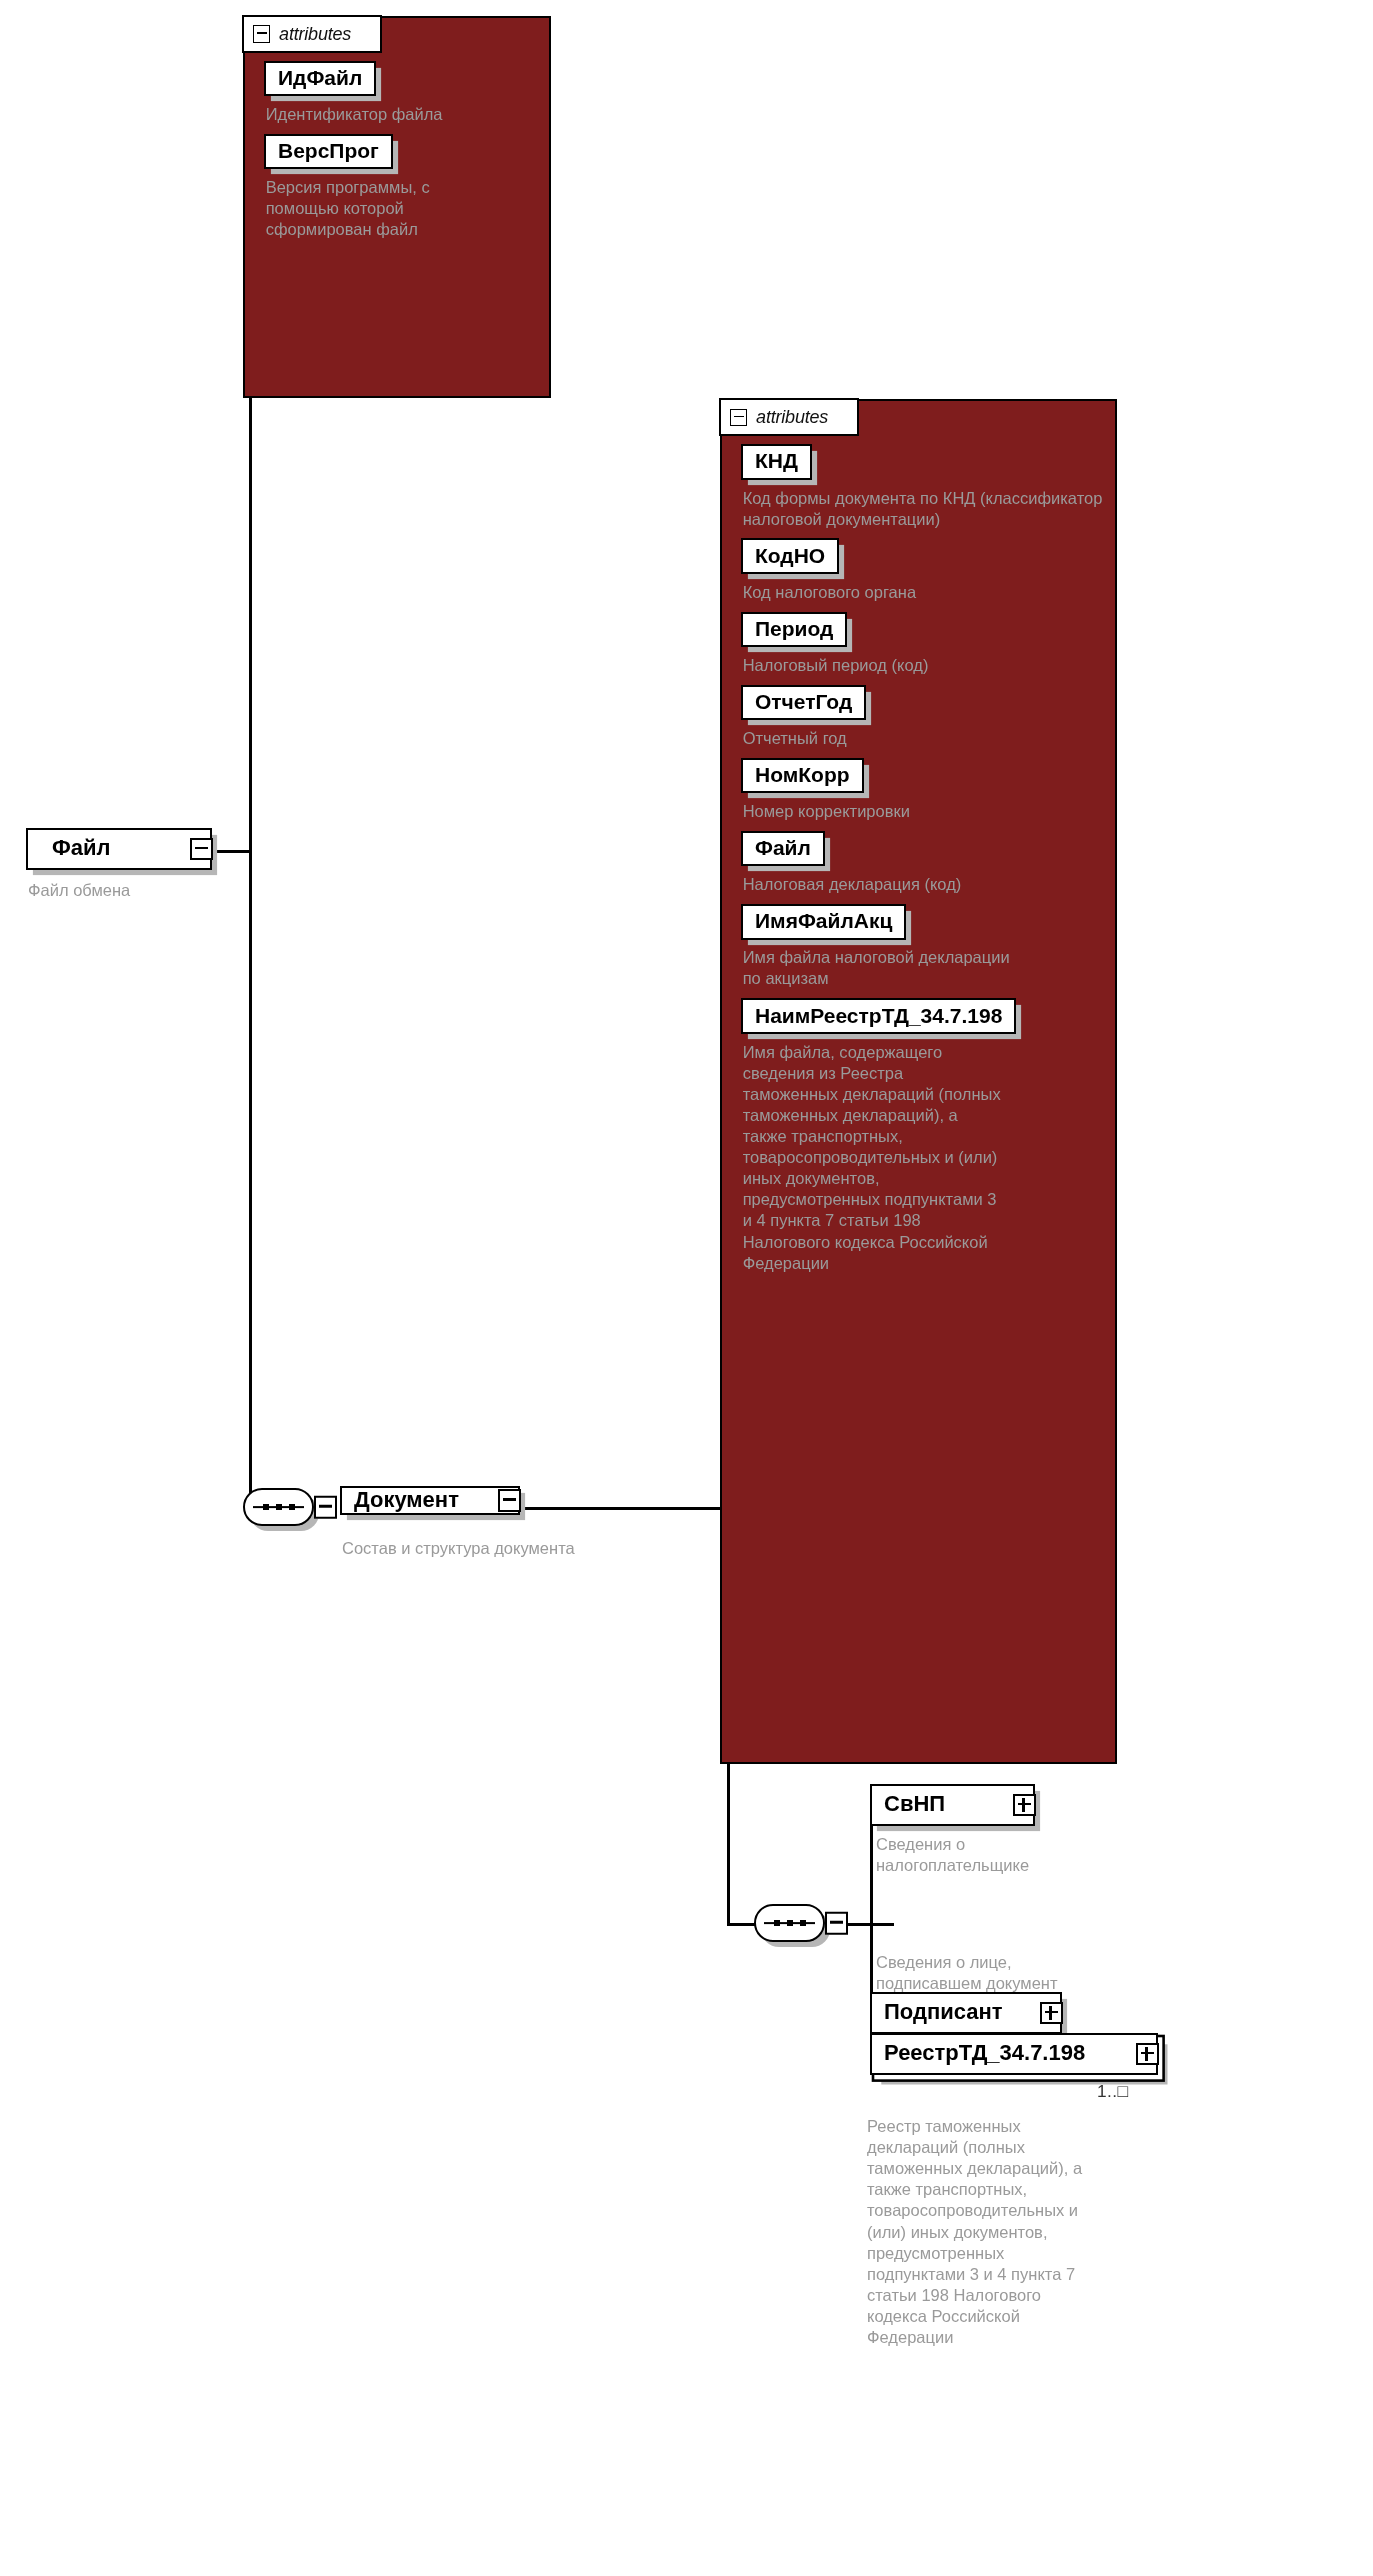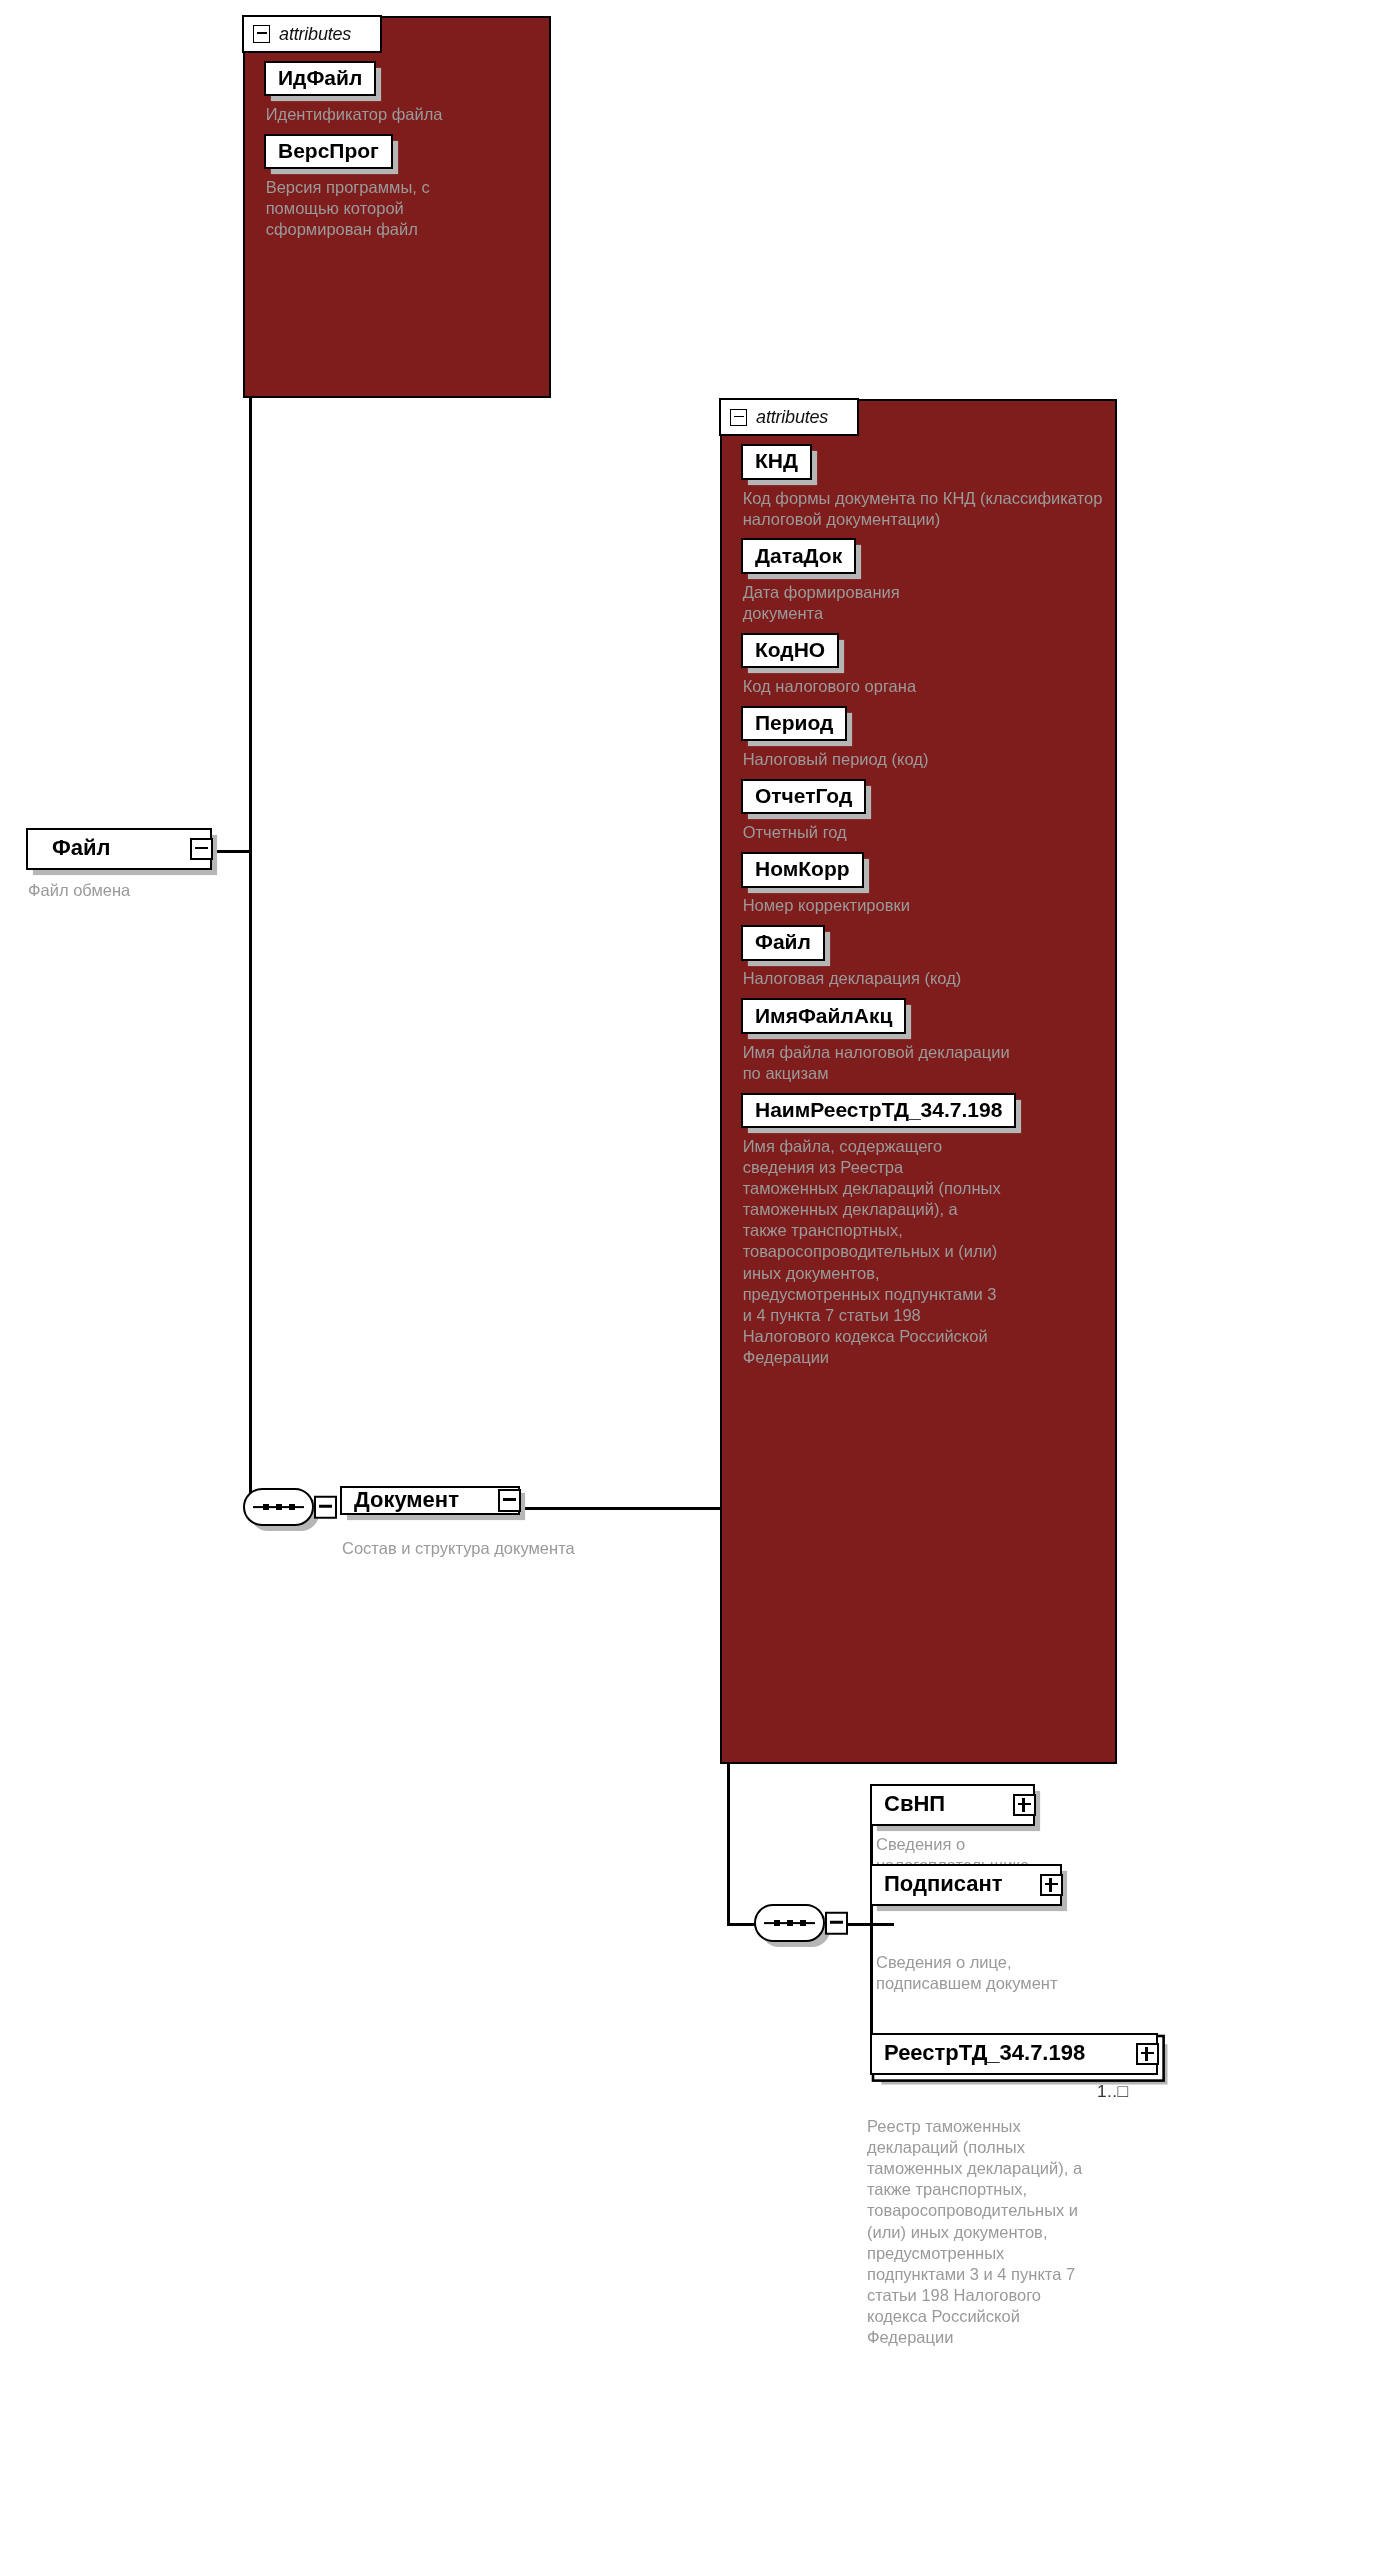--- a/index.html
+++ b/index.html
@@ -262,24 +262,20 @@
     <div class="attr-tab" style="width:140px;">
       <span class="expander"></span>
       <span class="attr-tab-label">attributes</span>
     </div>
     <div class="attr-body" style="width:397px;">
       <div>
         <div class="node-box">КНД</div>
         <div class="node-desc" style="width:364px;">Код формы документа по КНД (классификатор налоговой документации)</div>
       </div>
       <div>
-        <div class="node-box">ДатаДок</div>
-        <div class="node-desc" style="width:217px;">Дата формирования документа</div>
-      </div>
-      <div>
         <div class="node-box">КодНО</div>
         <div class="node-desc" style="width:347px;">Код налогового органа</div>
       </div>
       <div>
         <div class="node-box">Период</div>
         <div class="node-desc" style="width:347px;">Налоговый период (код)</div>
       </div>
       <div>
         <div class="node-box">ОтчетГод</div>
         <div class="node-desc" style="width:347px;">Отчетный год</div>
@@ -313,21 +309,21 @@
       </div>
     <div class="seq-exp"></div>
   </div>
 
   <div class="elem" style="left:870px; top:1784px; width:165px; height:42px;">
     <span class="elem-label">СвНП</span>
     <span class="elem-exp plus"></span>
   </div>
   <div class="elem-caption" style="left:876px; top:1834px; width:199px;">Сведения о налогоплательщике</div>
 
-  <div class="elem" style="left:870px; top:1864px; width:192px; height:42px;">
+  <div class="elem" style="left:870px; top:1992px; width:192px; height:42px;">
     <span class="elem-label">Подписант</span>
     <span class="elem-exp plus"></span>
   </div>
   <div class="elem-caption" style="left:876px; top:1952px; width:199px;">Сведения о лице, подписавшем документ</div>
 
   <div class="elem repeat" style="left:870px; top:2033px; width:288px; height:42px;">
     <span class="elem-label">РеестрТД_34.7.198</span>
     <span class="elem-exp plus"></span>
   </div>
   <div class="cardinality" style="left:1097px; top:2081px;">1..□</div>

